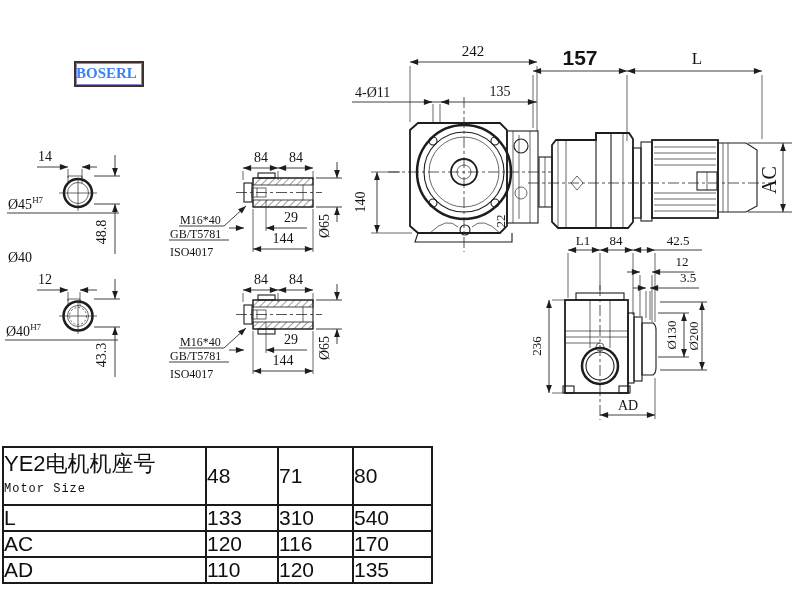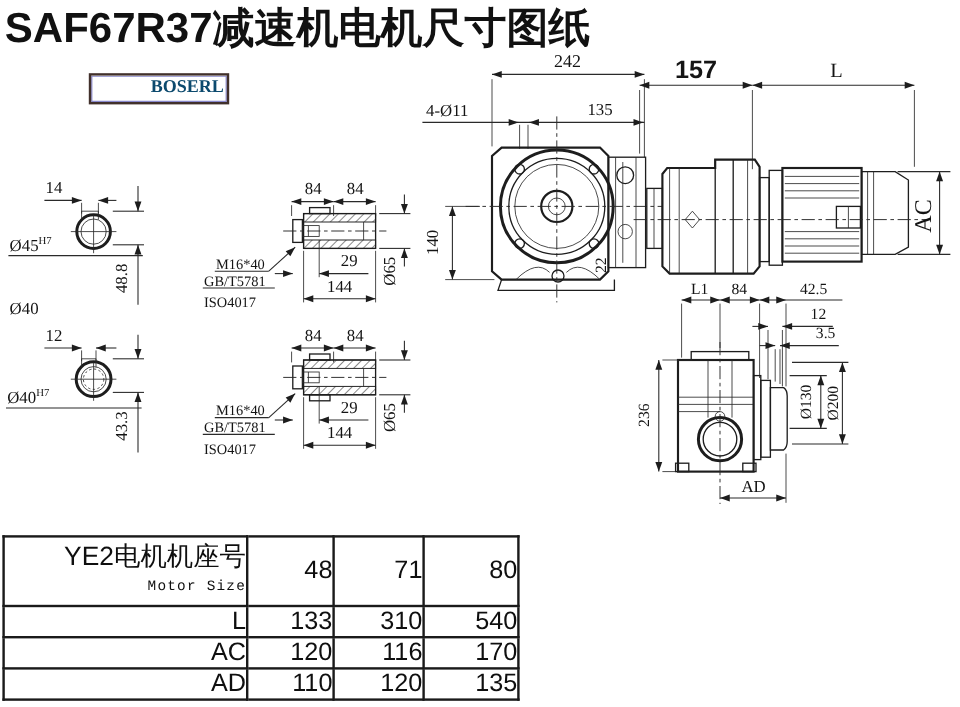--- a/index.html
+++ b/index.html
@@ -1,52 +1,51 @@
 <!DOCTYPE html>
 <html><head>
 <meta charset="utf-8">
 <style>
   html,body{margin:0;padding:0;background:#fff;}
   #page{position:relative;width:800px;height:589px;background:#fff;overflow:hidden;
         font-family:"Liberation Sans",sans-serif;color:#111;}
   #title{position:absolute;left:4px;top:0px;font-size:35px;font-weight:bold;letter-spacing:0px;white-space:nowrap;}
   #logo{position:absolute;left:74px;top:61px;width:66px;height:22px;border:2px solid #41302b;
-        color:#0c4a6e;font:bold 15px "Liberation Serif",serif;text-align:center;line-height:21px;
-        box-shadow:inset 0 0 0 1px #8888cc;padding-left:47px;}
+        color:#3b82f6;font:bold 15px "Liberation Serif",serif;line-height:21px;
+        box-shadow:inset 0 0 0 1px #8888cc;}
   svg{position:absolute;left:0;top:0;}
   
   .ln{stroke:#1d1d1d;fill:none;stroke-width:1.1;}
   .b{stroke:#1d1d1d;fill:none;stroke-width:1.8;}
   .b2{stroke:#1d1d1d;fill:none;stroke-width:2.5;}
   .thin{stroke:#2a2a2a;fill:none;stroke-width:.7;}
   .dim{stroke:#2a2a2a;fill:none;stroke-width:.9;}
   .cl{stroke:#2a2a2a;fill:none;stroke-width:.8;stroke-dasharray:11 3 3 3;}
   text{fill:#141414;}
   .t{font:14px "Liberation Serif",serif;}
   .t15{font:15px "Liberation Serif",serif;}
   .t13{font:13px "Liberation Serif",serif;}
   .ts{font:12px "Liberation Serif",serif;}
   .tb{font:bold 21px "Liberation Sans",sans-serif;}
   .tL{font:17px "Liberation Serif",serif;}
   .t20{font:20px "Liberation Serif",serif;}
   .mid{text-anchor:middle;}
   
   #mtable{position:absolute;left:2px;top:446px;border-collapse:collapse;table-layout:fixed;}
-  #mtable td{border:2px solid #1a1a1a;text-align:right;vertical-align:middle;padding:0;
+  #mtable td{border:2px solid #1a1a1a;text-align:left;vertical-align:middle;padding:0;
              font-size:21px;color:#0f0f0f;}
   #mtable tr.hd{height:58px;}
   #mtable tr.r{height:25px;}
   .cnhdr{font-size:22px;line-height:26px;}
   .enhdr{font-family:"Liberation Mono",monospace;font-size:12px;letter-spacing:1px;line-height:24px;}
 </style>
 </head>
 <body>
 
 <div id="page">
-  <div id="title">SAF67R37减速机电机尺寸图纸</div>
   <div id="logo">BOSERL</div>
 
   <svg width="800" height="446" viewBox="0 0 800 446">
     <defs>
       <marker id="ar" viewBox="0 0 10 8" refX="9.5" refY="4" markerWidth="11" markerHeight="8" orient="auto-start-reverse">
         <path d="M0.5,0.8 L9.5,4 L0.5,7.2 Z" fill="#1d1d1d"></path>
       </marker>
       <pattern id="h45" width="5" height="5" patternUnits="userSpaceOnUse" patternTransform="rotate(45)">
         <line x1="0" y1="0" x2="0" y2="5" stroke="#3a3a3a" stroke-width="1"></line>
       </pattern>

